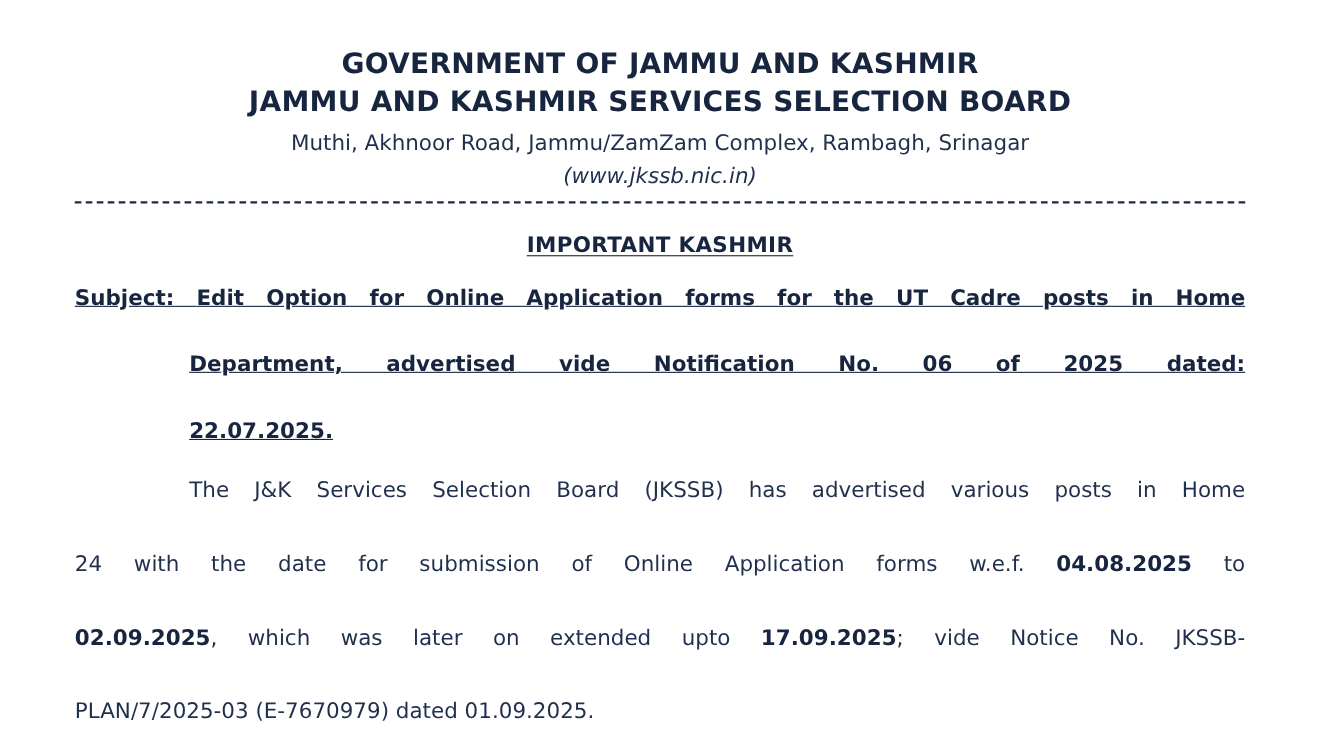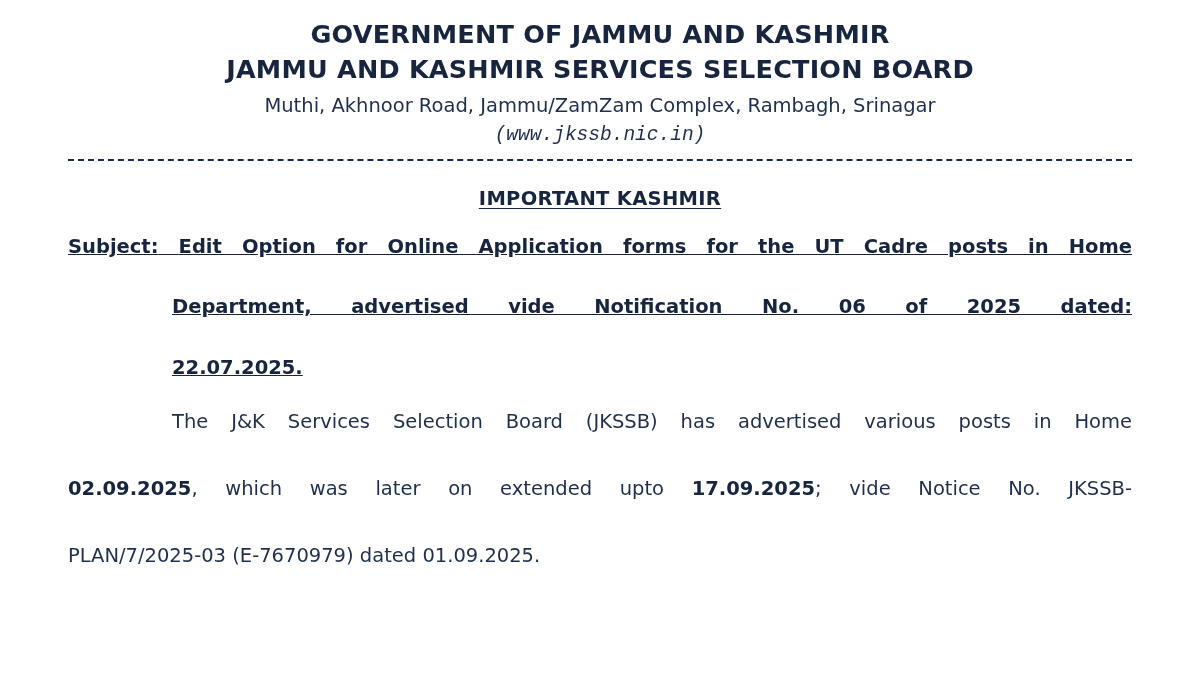--- a/index.html
+++ b/index.html
@@ -13,20 +13,21 @@
     font-family: "DejaVu Sans", sans-serif;
     color: #1b2a4a;
     overflow: hidden;
   }
   .page {
     position: relative;
     width: 1200px;
     height: 512px;
     padding: 0;
     box-sizing: border-box;
+    margin-top: 24px;
   }
   .header {
     text-align: center;
     padding-top: 18px;
   }
   .org-line1 {
     font-size: 25.5px;
     font-weight: bold;
     letter-spacing: 0.2px;
     color: #17253f;
@@ -46,21 +47,20 @@
     color: #1f2f4d;
     margin-top: 8px;
     line-height: 1.3;
   }
   .website {
     font-size: 19.5px;
     font-style: italic;
     color: #1f2f4d;
     margin-top: 4px;
     line-height: 1.3;
-    font-family: Liberation Mono, monospace;
   }
   .divider {
     margin: 11px 68px 0 68px;
     border-top: 2.5px dashed #1b2a4a;
     height: 0;
   }
   .notice-title-wrap {
     text-align: center;
     margin-top: 26px;
   }
@@ -143,18 +143,21 @@
     </span>
     <span class="justify-line subject-hang">Department, advertised vide Notification No. 06 of 2025 dated:</span>
     <span class="justify-line last-line subject-hang">22.07.2025.</span>
   </div>
 
   <div class="para">
     <span class="justify-line">
       <span class="ind"></span><span>The J&amp;K Services Selection Board (JKSSB) has advertised various posts in Home</span>
     </span>
     <span class="justify-line">
+      <span>24 with the date for submission of Online Application forms w.e.f. </span><span class="b">04.08.2025</span><span> to</span>
+    </span>
+    <span class="justify-line">
       <span class="b">02.09.2025</span><span>, which was later on extended upto </span><span class="b">17.09.2025</span><span>; vide Notice No. JKSSB-</span>
     </span>
     <span class="justify-line last-line">PLAN/7/2025-03 (E-7670979) dated 01.09.2025.</span>
   </div>
 
 </div>
 
 </body></html>

